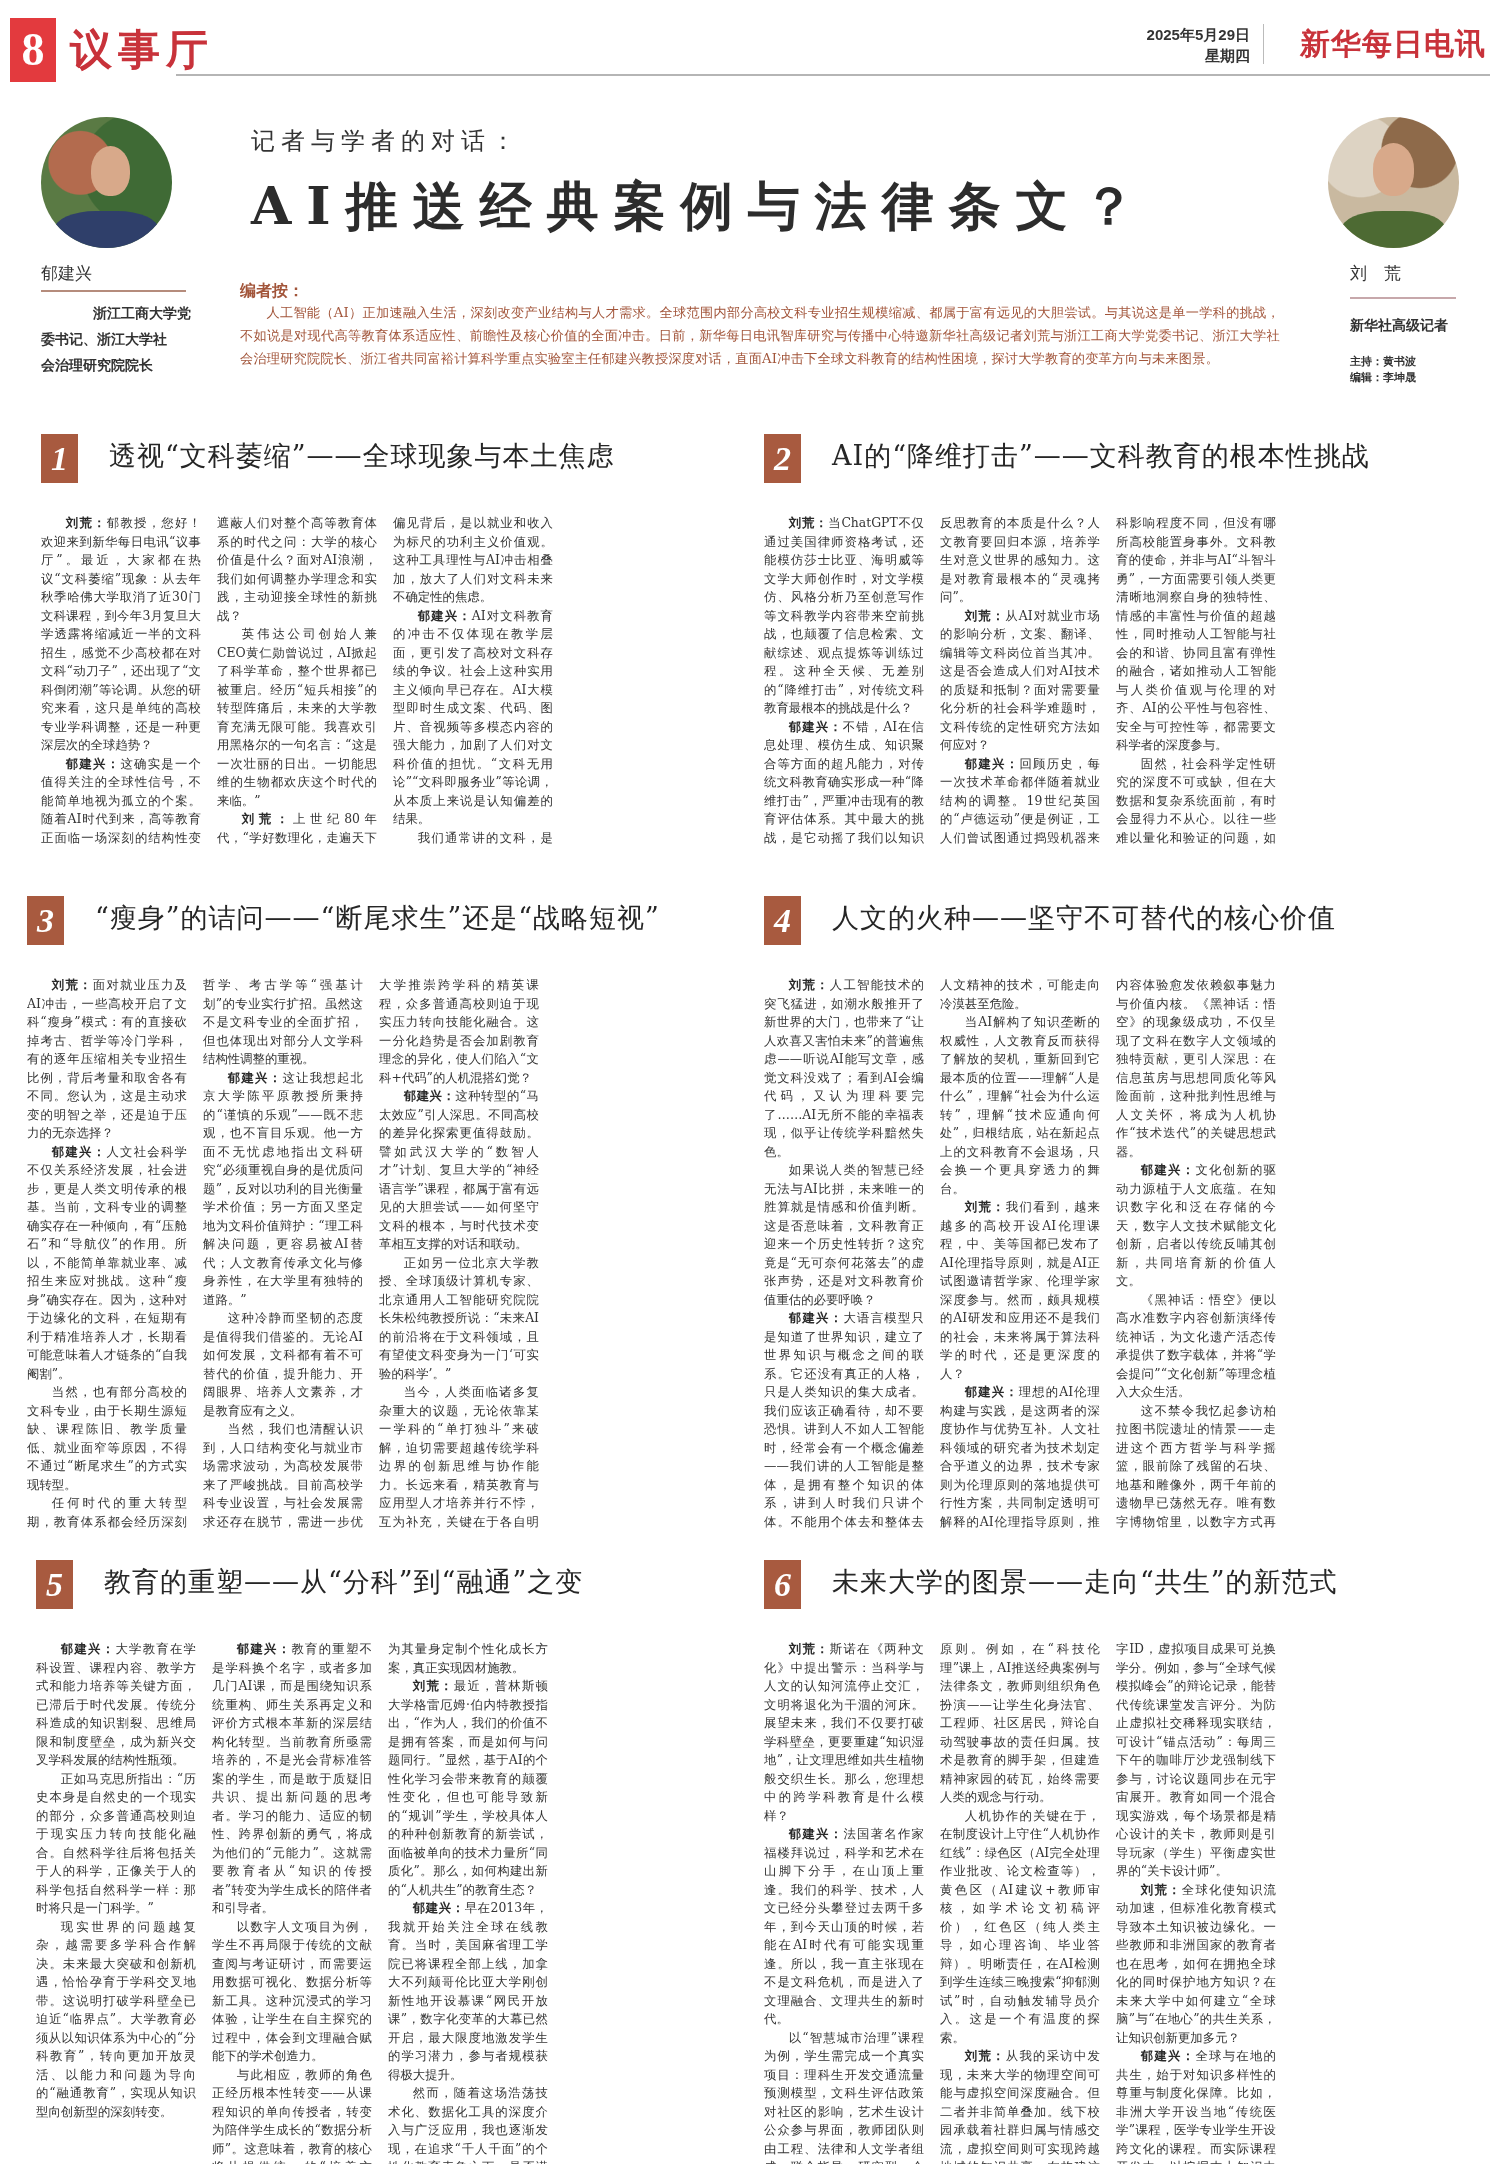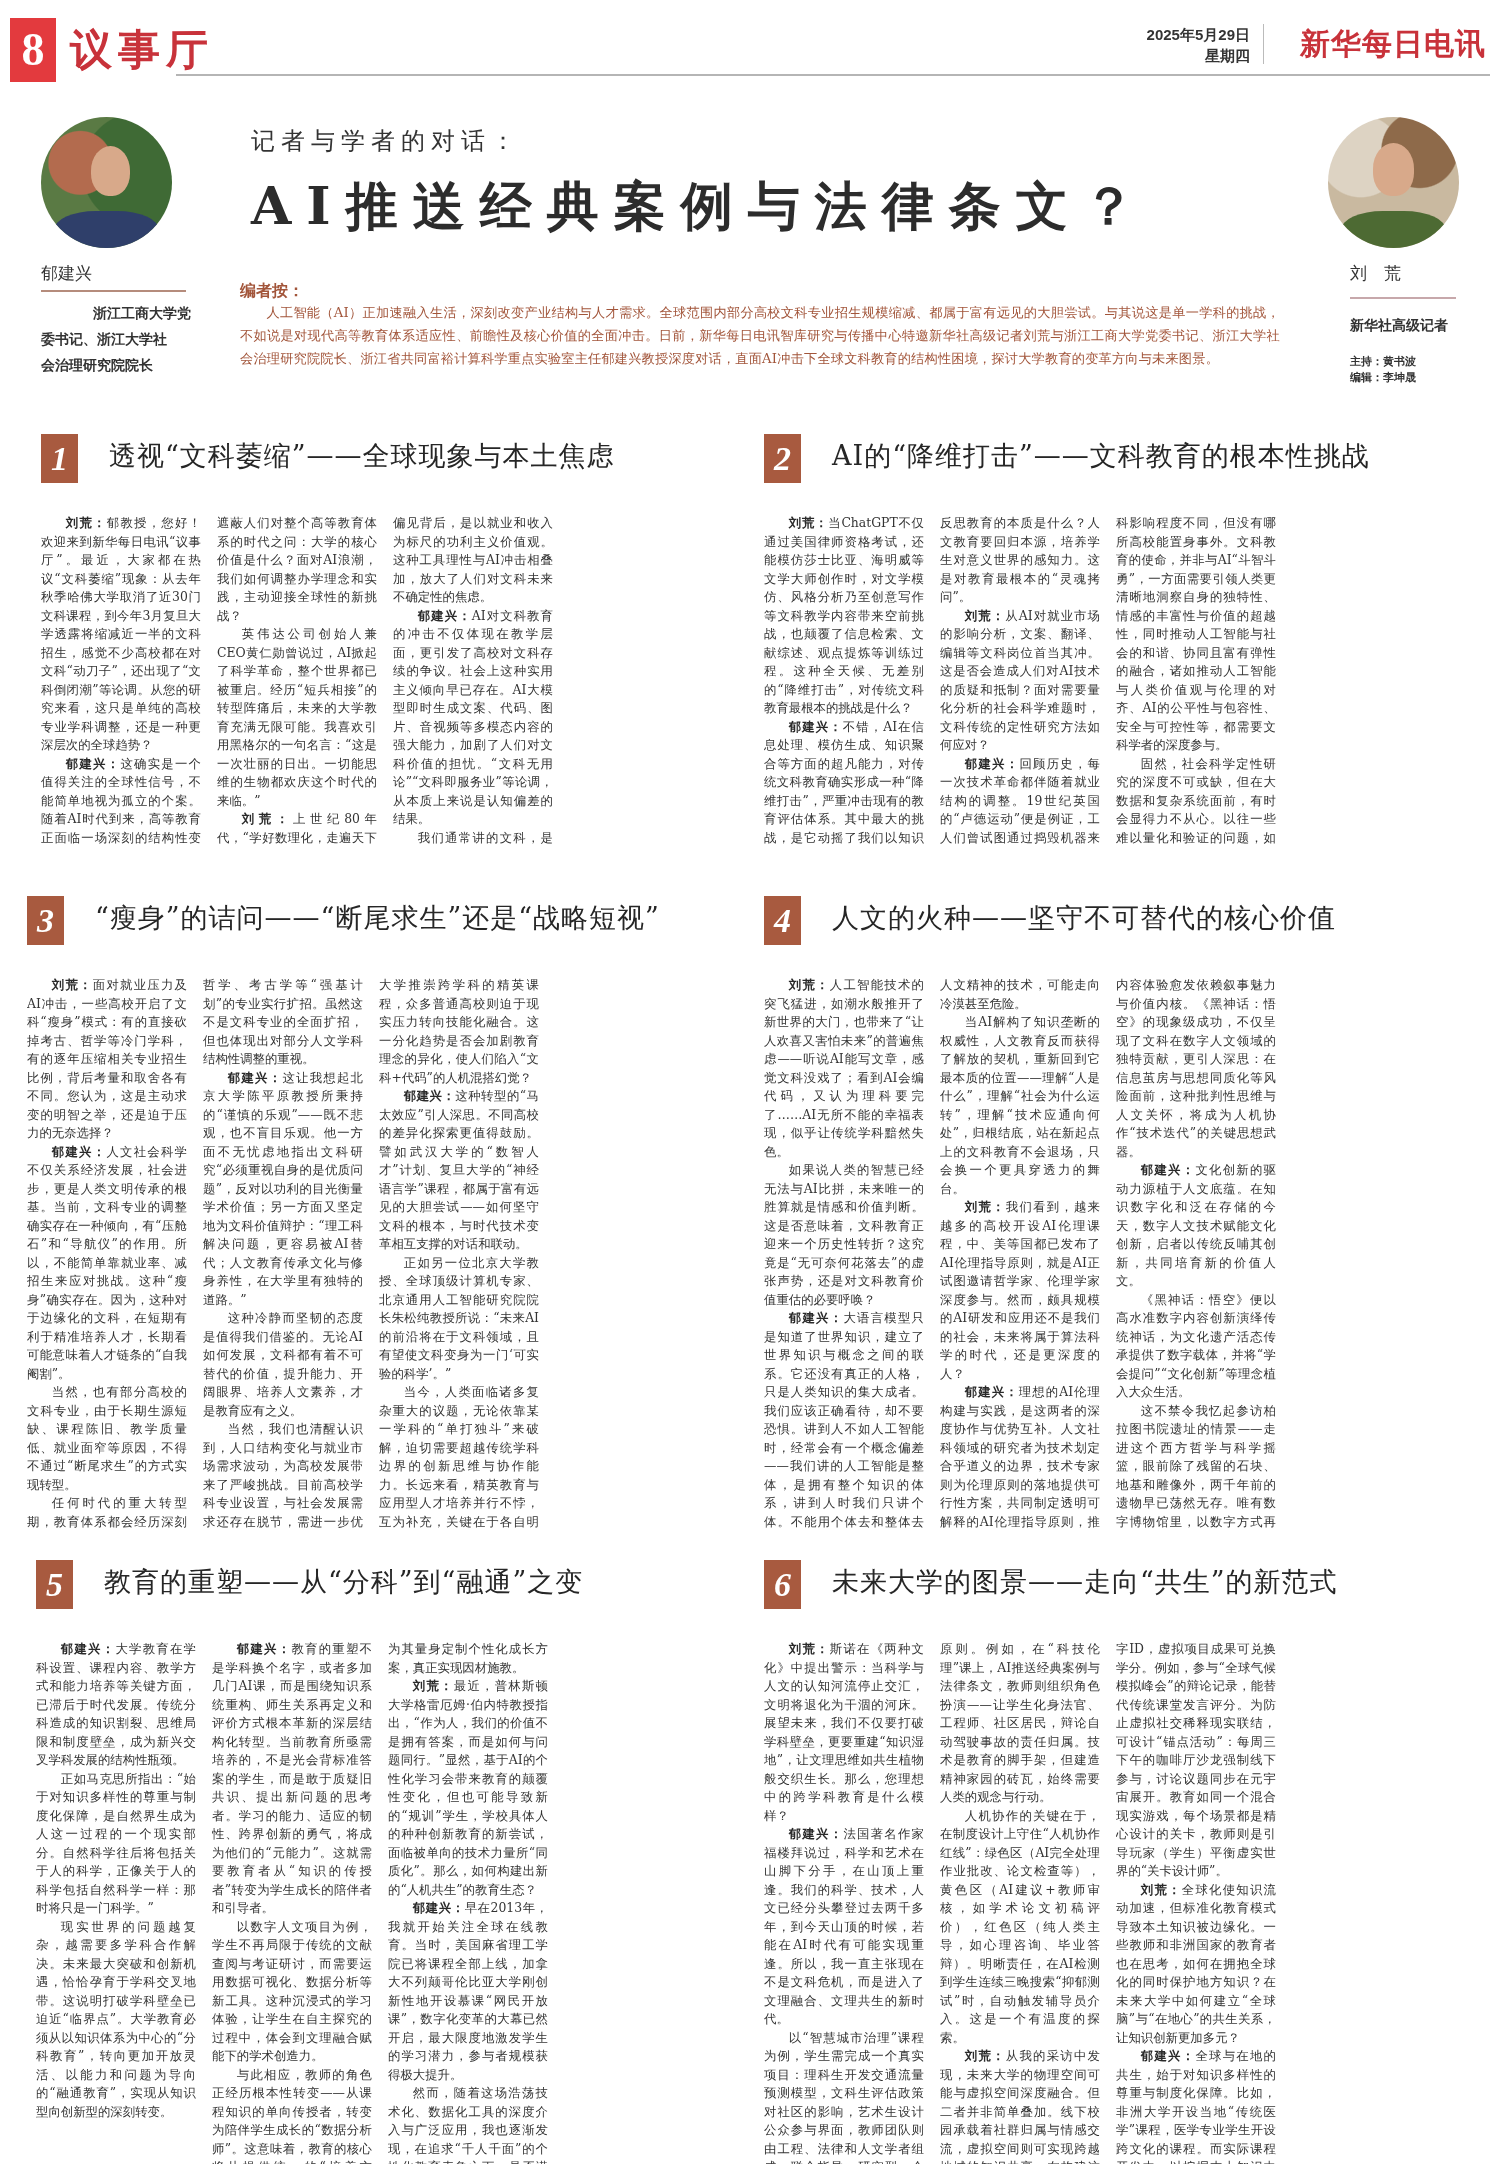--- a/index.html
+++ b/index.html
@@ -173,21 +173,21 @@
         <p><span>这不禁令我忆起参访柏拉图书院遗址的情景——走进这个西方哲学与科学摇篮，眼前除了残留的石块、地基和雕像外，两千年前的遗物早已荡然无存。唯有数字博物馆里，以数字方式再现的柏拉图文稿、对话等场景，轻点屏幕便会穿越时空而来……</span></p>
       </div>
     </div>
 </div>
 <div class="section" style="left:36px;top:1560px;width:710px;height:610px;">
   <div class="sec-num">5</div>
   <div class="sec-title">教育的重塑——从“分科”到“融通”之变</div>
   <div class="cols">
       <div class="col" style="height: 524px;">
         <p><span class="spk">郁建兴：</span><span>大学教育在学科设置、课程内容、教学方式和能力培养等关键方面，已滞后于时代发展。传统分科造成的知识割裂、思维局限和制度壁垒，成为新兴交叉学科发展的结构性瓶颈。</span></p>
-        <p><span>正如马克思所指出：“始于对知识多样性的尊重与制度化保障，是自然界生成为人这一过程的一个现实部分。自然科学往后将包括关于人的科学，正像关于人的科学包括自然科学一样：那时将只是一门科学。”</span></p>
+        <p><span>正如马克思所指出：“历史本身是自然史的一个现实的部分，众多普通高校则迫于现实压力转向技能化融合。自然科学往后将包括关于人的科学，正像关于人的科学包括自然科学一样：那时将只是一门科学。”</span></p>
         <p><span>现实世界的问题越复杂，越需要多学科合作解决。未来最大突破和创新机遇，恰恰孕育于学科交叉地带。这说明打破学科壁垒已迫近“临界点”。大学教育必须从以知识体系为中心的“分科教育”，转向更加开放灵活、以能力和问题为导向的“融通教育”，实现从知识型向创新型的深刻转变。</span></p>
       </div>
       <div class="col" style="height: 524px;">
         <p><span class="spk">郁建兴：</span><span>教育的重塑不是学科换个名字，或者多加几门AI课，而是围绕知识系统重构、师生关系再定义和评价方式根本革新的深层结构化转型。当前教育所亟需培养的，不是光会背标准答案的学生，而是敢于质疑旧共识、提出新问题的思考者。学习的能力、适应的韧性、跨界创新的勇气，将成为他们的“元能力”。这就需要教育者从“知识的传授者”转变为学生成长的陪伴者和引导者。</span></p>
         <p><span>以数字人文项目为例，学生不再局限于传统的文献查阅与考证研讨，而需要运用数据可视化、数据分析等新工具。这种沉浸式的学习体验，让学生在自主探究的过程中，体会到文理融合赋能下的学术创造力。</span></p>
         <p><span>与此相应，教师的角色正经历根本性转变——从课程知识的单向传授者，转变为陪伴学生成长的“数据分析师”。这意味着，教育的核心将从提供统一的“培养方案”，转向以学生为中心、定制个性化的“成长方案”。</span></p>
       </div>
       <div class="col" style="height: 524px;">
         <p class="cont"><span>为其量身定制个性化成长方案，真正实现因材施教。</span></p>
         <p><span class="spk">刘荒：</span><span>最近，普林斯顿大学格雷厄姆·伯内特教授指出，“作为人，我们的价值不是拥有答案，而是如何与问题同行。”显然，基于AI的个性化学习会带来教育的颠覆性变化，但也可能导致新的“规训”学生，学校具体人的种种创新教育的新尝试，面临被单向的技术力量所“同质化”。那么，如何构建出新的“人机共生”的教育生态？</span></p>

